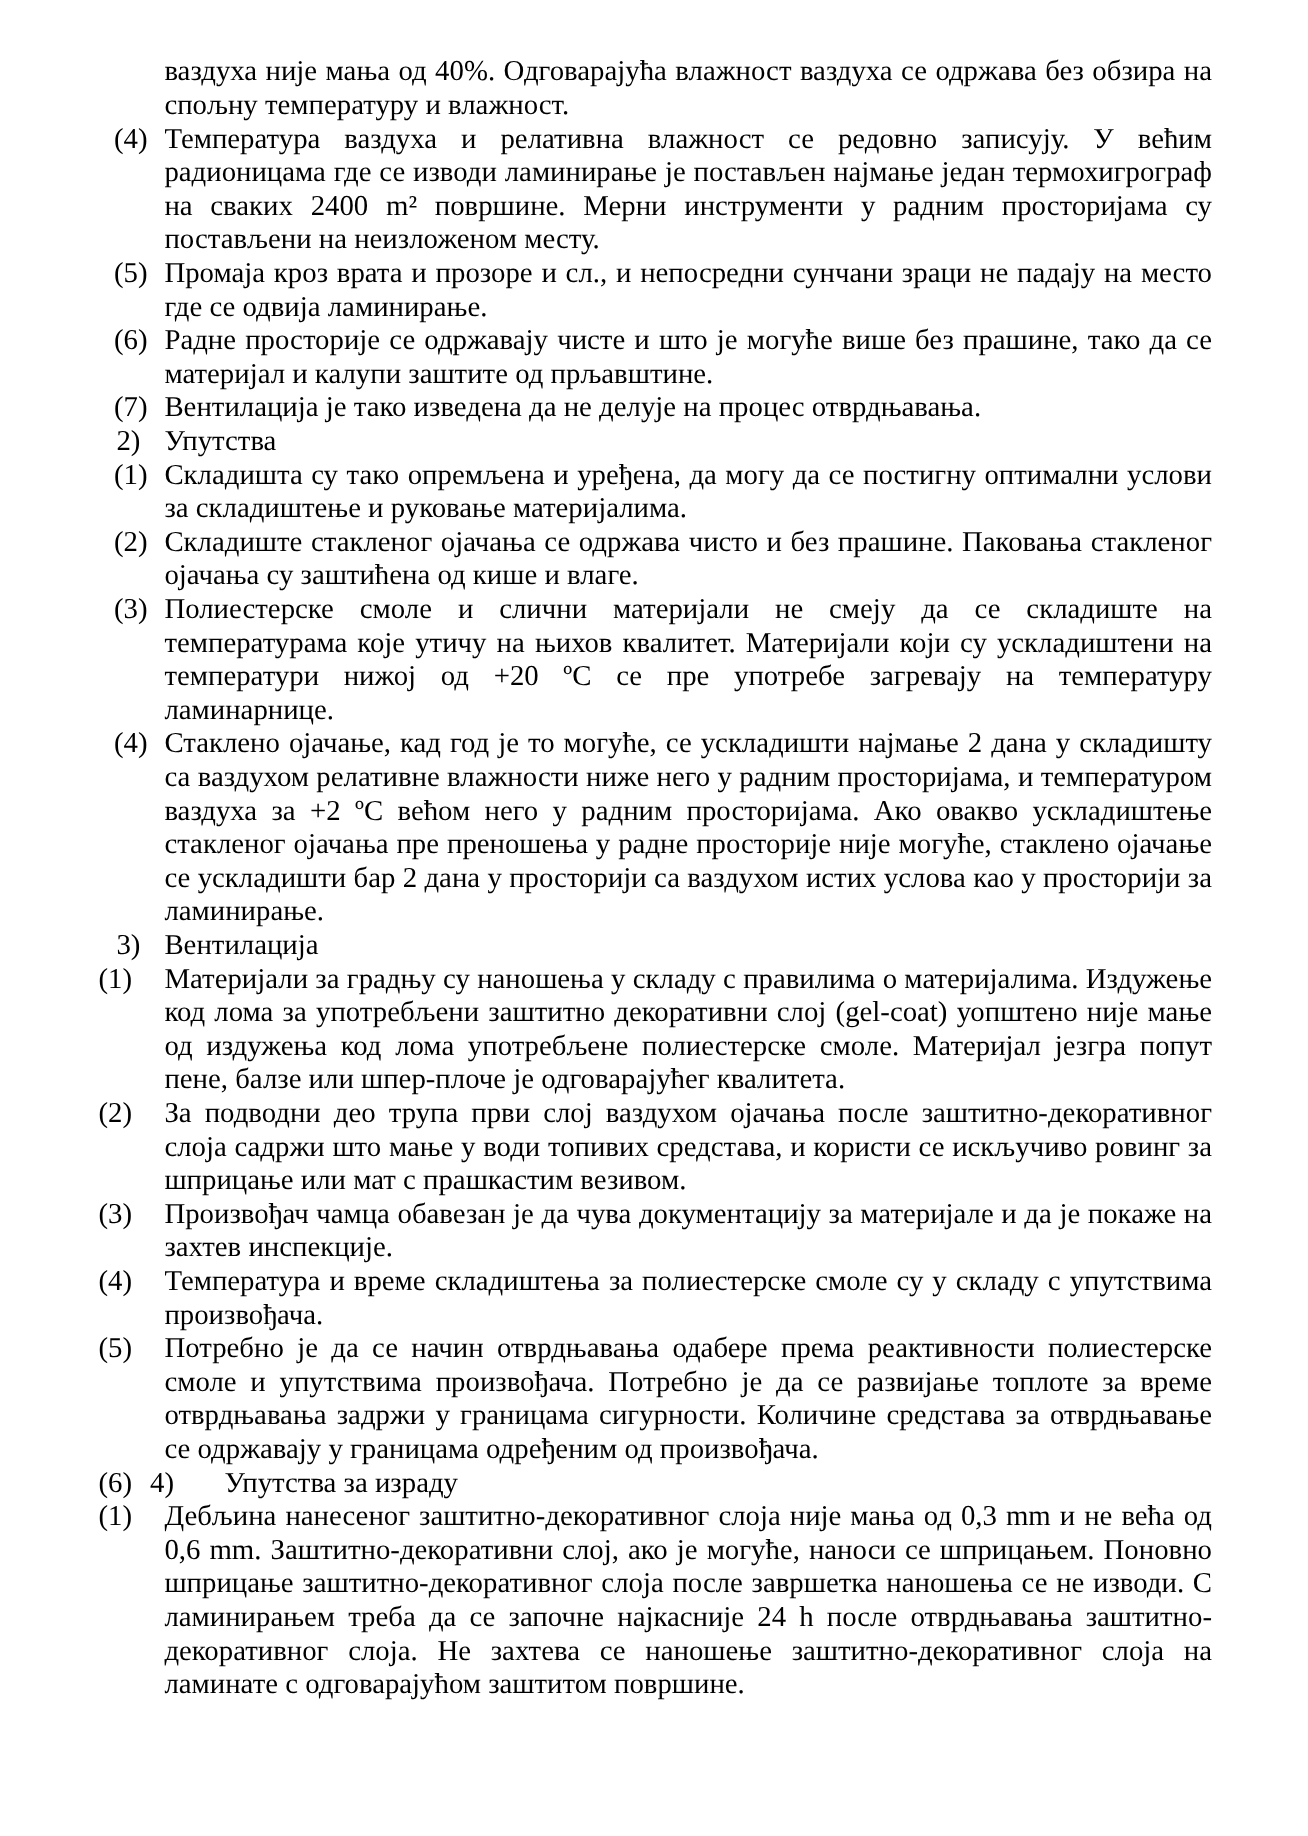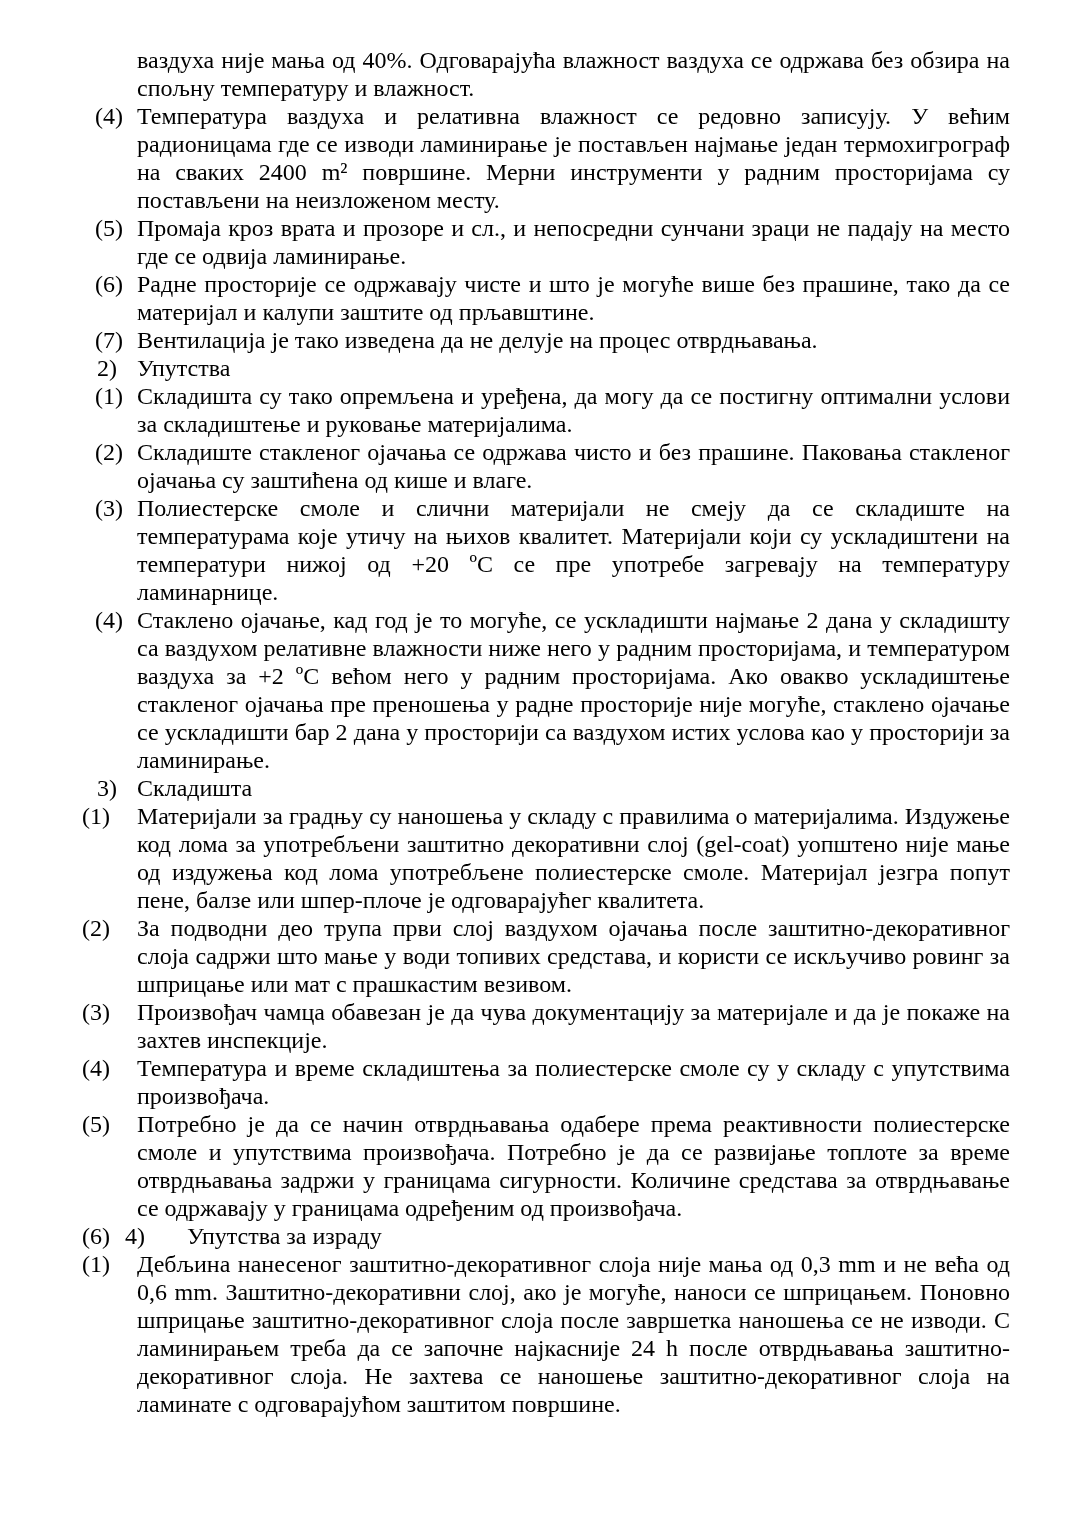--- a/index.html
+++ b/index.html
@@ -96,21 +96,21 @@
       <div class="block item indent-a">
         <span class="marker">(3)</span>
         <p>Полиестерске смоле и слични материјали не смеју да се складиште на температурама које утичу на њихов квалитет. Материјали који су ускладиштени на температури нижој од +20 ºC се пре употребе загревају на температуру ламинарнице.</p>
       </div>
       <div class="block item indent-a">
         <span class="marker">(4)</span>
         <p>Стаклено ојачање, кад год је то могуће, се ускладишти најмање 2 дана у складишту са ваздухом релативне влажности ниже него у радним просторијама, и температуром ваздуха за +2 ºC већом него у радним просторијама. Ако овакво ускладиштење стакленог ојачања пре преношења у радне просторије није могуће, стаклено ојачање се ускладишти бар 2 дана у просторији са ваздухом истих услова као у просторији за ламинирање.</p>
       </div>
       <div class="block heading">
         <span class="marker">3)</span>
-        <p>Складишта</p>
+        <p>Вентилација</p>
       </div>
       <div class="block item indent-b">
         <span class="marker">(1)</span>
         <p>Материјали за градњу су наношења у складу с правилима о материјалима. Издужење код лома за употребљени заштитно декоративни слој (gel-coat) уопштено није мање од издужења код лома употребљене полиестерске смоле. Материјал језгра попут пене, балзе или шпер-плоче је одговарајућег квалитета.</p>
       </div>
       <div class="block item indent-b">
         <span class="marker">(2)</span>
         <p>За подводни део трупа први слој ваздухом ојачања после заштитно-декоративног слоја садржи што мање у води топивих средстава, и користи се искључиво ровинг за шприцање или мат с прашкастим везивом.</p>
       </div>
       <div class="block item indent-b">

